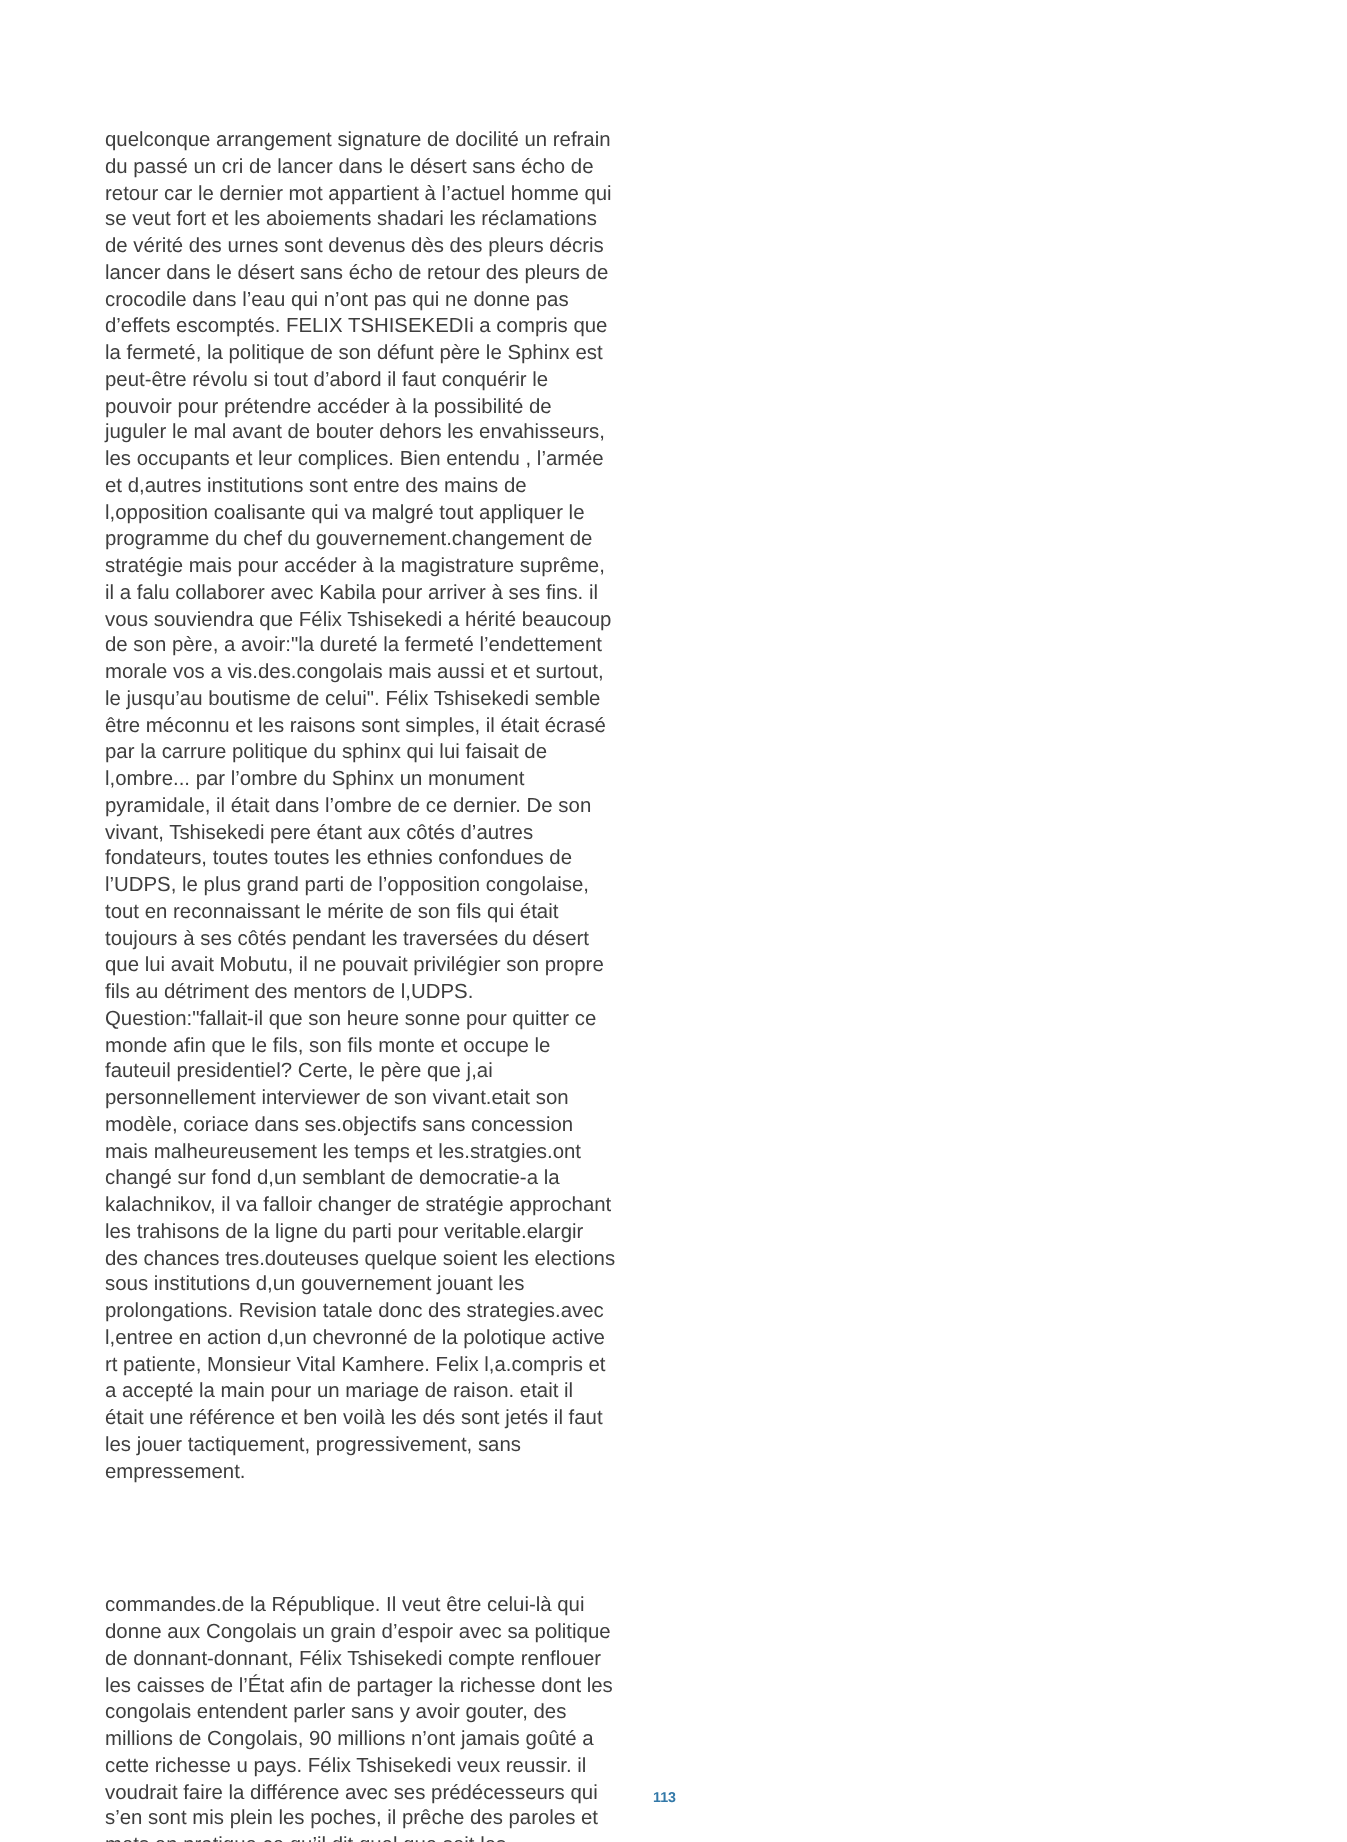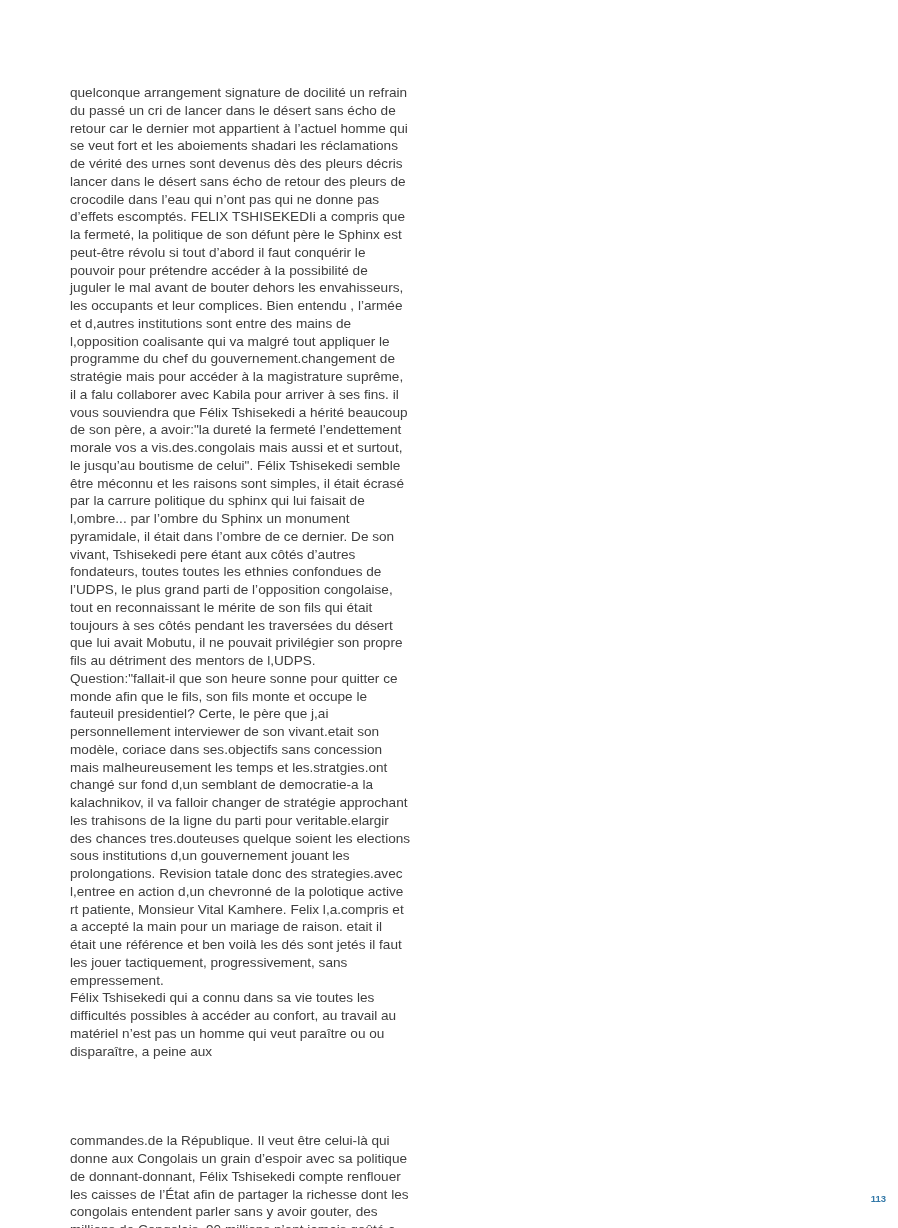--- a/index.html
+++ b/index.html
@@ -33,34 +33,33 @@
   }
   .column p {
     margin: 0;
     padding: 0;
   }
   .page-number {
     position: absolute;
     bottom: 24px;
     left: 0;
     right: 12px;
-    text-align: right;
+    text-align: center;
     font-size: 9.5px;
     font-weight: bold;
     color: #3278a8;
   }
 </style>
 </head>
 <body>
 
 <div class="page">
   <div class="columns">
     <div class="column">
         <p>quelconque arrangement signature de docilité un refrain du passé un cri de lancer dans le désert sans écho de retour car le dernier mot appartient à l’actuel homme qui se veut fort et les aboiements shadari les réclamations de vérité des urnes sont devenus dès des pleurs décris lancer dans le désert sans écho de retour des pleurs de crocodile dans l’eau qui n’ont pas qui ne donne pas d’effets escomptés. FELIX TSHISEKEDIi a compris que la fermeté, la politique de son défunt père le Sphinx est peut-être révolu si tout d’abord il faut conquérir le pouvoir pour prétendre accéder à la possibilité de juguler le mal avant de bouter dehors les envahisseurs, les occupants et leur complices. Bien entendu , l’armée et d,autres institutions sont entre des mains de l,opposition coalisante qui va malgré tout appliquer le programme du chef du gouvernement.changement de stratégie mais pour accéder à la magistrature suprême, il a falu collaborer avec Kabila pour arriver à ses fins. il vous souviendra que Félix Tshisekedi a hérité beaucoup de son père, a avoir:"la dureté la fermeté l’endettement morale vos a vis.des.congolais mais aussi et et surtout, le jusqu’au boutisme de celui". Félix Tshisekedi semble être méconnu et les raisons sont simples, il était écrasé par la carrure politique du sphinx qui lui faisait de l,ombre... par l’ombre du Sphinx un monument pyramidale, il était dans l’ombre de ce dernier. De son vivant, Tshisekedi pere étant aux côtés d’autres fondateurs, toutes toutes les ethnies confondues de l’UDPS, le plus grand parti de l’opposition congolaise, tout en reconnaissant le mérite de son fils qui était toujours à ses côtés pendant les traversées du désert que lui avait Mobutu, il ne pouvait privilégier son propre fils au détriment des mentors de l,UDPS.</p>
         <p>Question:"fallait-il que son heure sonne pour quitter ce monde afin que le fils, son fils monte et occupe le fauteuil presidentiel? Certe, le père que j,ai personnellement interviewer de son vivant.etait son modèle, coriace dans ses.objectifs sans concession mais malheureusement les temps et les.stratgies.ont changé sur fond d,un semblant de democratie-a la kalachnikov, il va falloir changer de stratégie approchant les trahisons de la ligne du parti pour veritable.elargir des chances tres.douteuses quelque soient les elections sous institutions d,un gouvernement jouant les prolongations. Revision tatale donc des strategies.avec l,entree en action d,un chevronné de la polotique active rt patiente, Monsieur Vital Kamhere. Felix l,a.compris et a accepté la main pour un mariage de raison. etait il était une référence et ben voilà les dés sont jetés il faut les jouer tactiquement, progressivement, sans empressement.</p>
-        <p>Félix Tshisekedi qui a connu dans sa vie toutes les difficultés possibles à accéder au confort, au travail au matériel n’est pas un homme qui veut paraître ou ou disparaître, a peine aux</p>
       </div>
     <div class="column">
         <p>commandes.de la République. Il veut être celui-là qui donne aux Congolais un grain d’espoir avec sa politique de donnant-donnant, Félix Tshisekedi compte renflouer les caisses de l’État afin de partager la richesse dont les congolais entendent parler sans y avoir gouter, des millions de Congolais, 90 millions n’ont jamais goûté a cette richesse u pays. Félix Tshisekedi veux reussir. il voudrait faire la différence avec ses prédécesseurs qui s’en sont mis plein les poches, il prêche des paroles et mets en pratique ce qu’il dit quel que soit les contradictions notoires en ce qui concerne ce mariage d’intérêt, ce baiser de Judas donné au diable d’hier Félix est un homme patient il s’est qu’il danse sur un volcan en éruption prête à exploser son espace de mouvance est comparable un mouchoir de poche cela il le sait aussi Félix Tshisekedi est un chanteur Kidira Mieux vaut mourir pour une cause noble loyale d’accepter la trahison à propos trahison plus d’un congolais aurait souhaité qu’il s’oppose publiquement contre celui qui l’a traité de bandit de grand chemin dont la place se trouvait derrière les barreaux bien entendu il y a contradiction mais depuis qu’il a compris son père avait joué les prolongations sans jamais accéder pendant plus de 30 jours en fauteuil de la peinture fauteuil de la présidence il a adopté une politique caméléon la force de Félix Tshisekedi et recharger par un homme qui a prouvé qu’il n’est pas un nouveau-né dans la politique Vital Kamerhe et le bras droit l’homme de confiance Le stratège l’homme des situations difficiles un caméléon Vital Kamerhe a compris quand politique il fallait être souple prudent roublard jouer le jeu de l’ennemi quitte à le dribbler afin que le détenteurs de l’arme à feu des pensions larmes pour se battre ensemble en union cela Vital Kamerhe la compris il se désolidariser des affaires liste des millionnaires de poisson millionnaire en poisson et d’autres chercheurs de fortune il comprendra et fera comprendre à Félix Tshisekedi qu’ils étaient les malvenu dans le groupe de l’opposition si tout compris ils ont pris la tangente ils ont voulu débattre de leur stratégie mijoté leur tactique sur un terrain africain ayant compris l’horreur ils vont tout de suite changer de stratégie de tactique et vente élire domicile en terre africaine pour concocter la stratégie les couleurs apprendre le plan le programme des élections à venir sous encore sous le regard et le régime Kabila ici prudence jamais ouvrir le feu à bout portant sans sommation alors qu’en politique le domaine de l’imparfait mieux valait porter un masque jusqu’à ce que vous arriviez sur le fauteuil présidentiel jusqu’à ce que vous êtes rassuré après les résultats de la victoire au la main sur où vis-à-vis des dissidents de l’opposition Vital Kamerhe approuvé son féminisme il ne s’est pas précipiter vers des poste ministériel ronflant il a voulu être aux côtés de Félix Tshisekedi mais venir en renfort à son expérience politique un chevronné de la politique un surdoué de la politique que l’on a</p>
       </div>
   </div>
   <div class="page-number">113</div>
 </div>
 
 </body></html>

